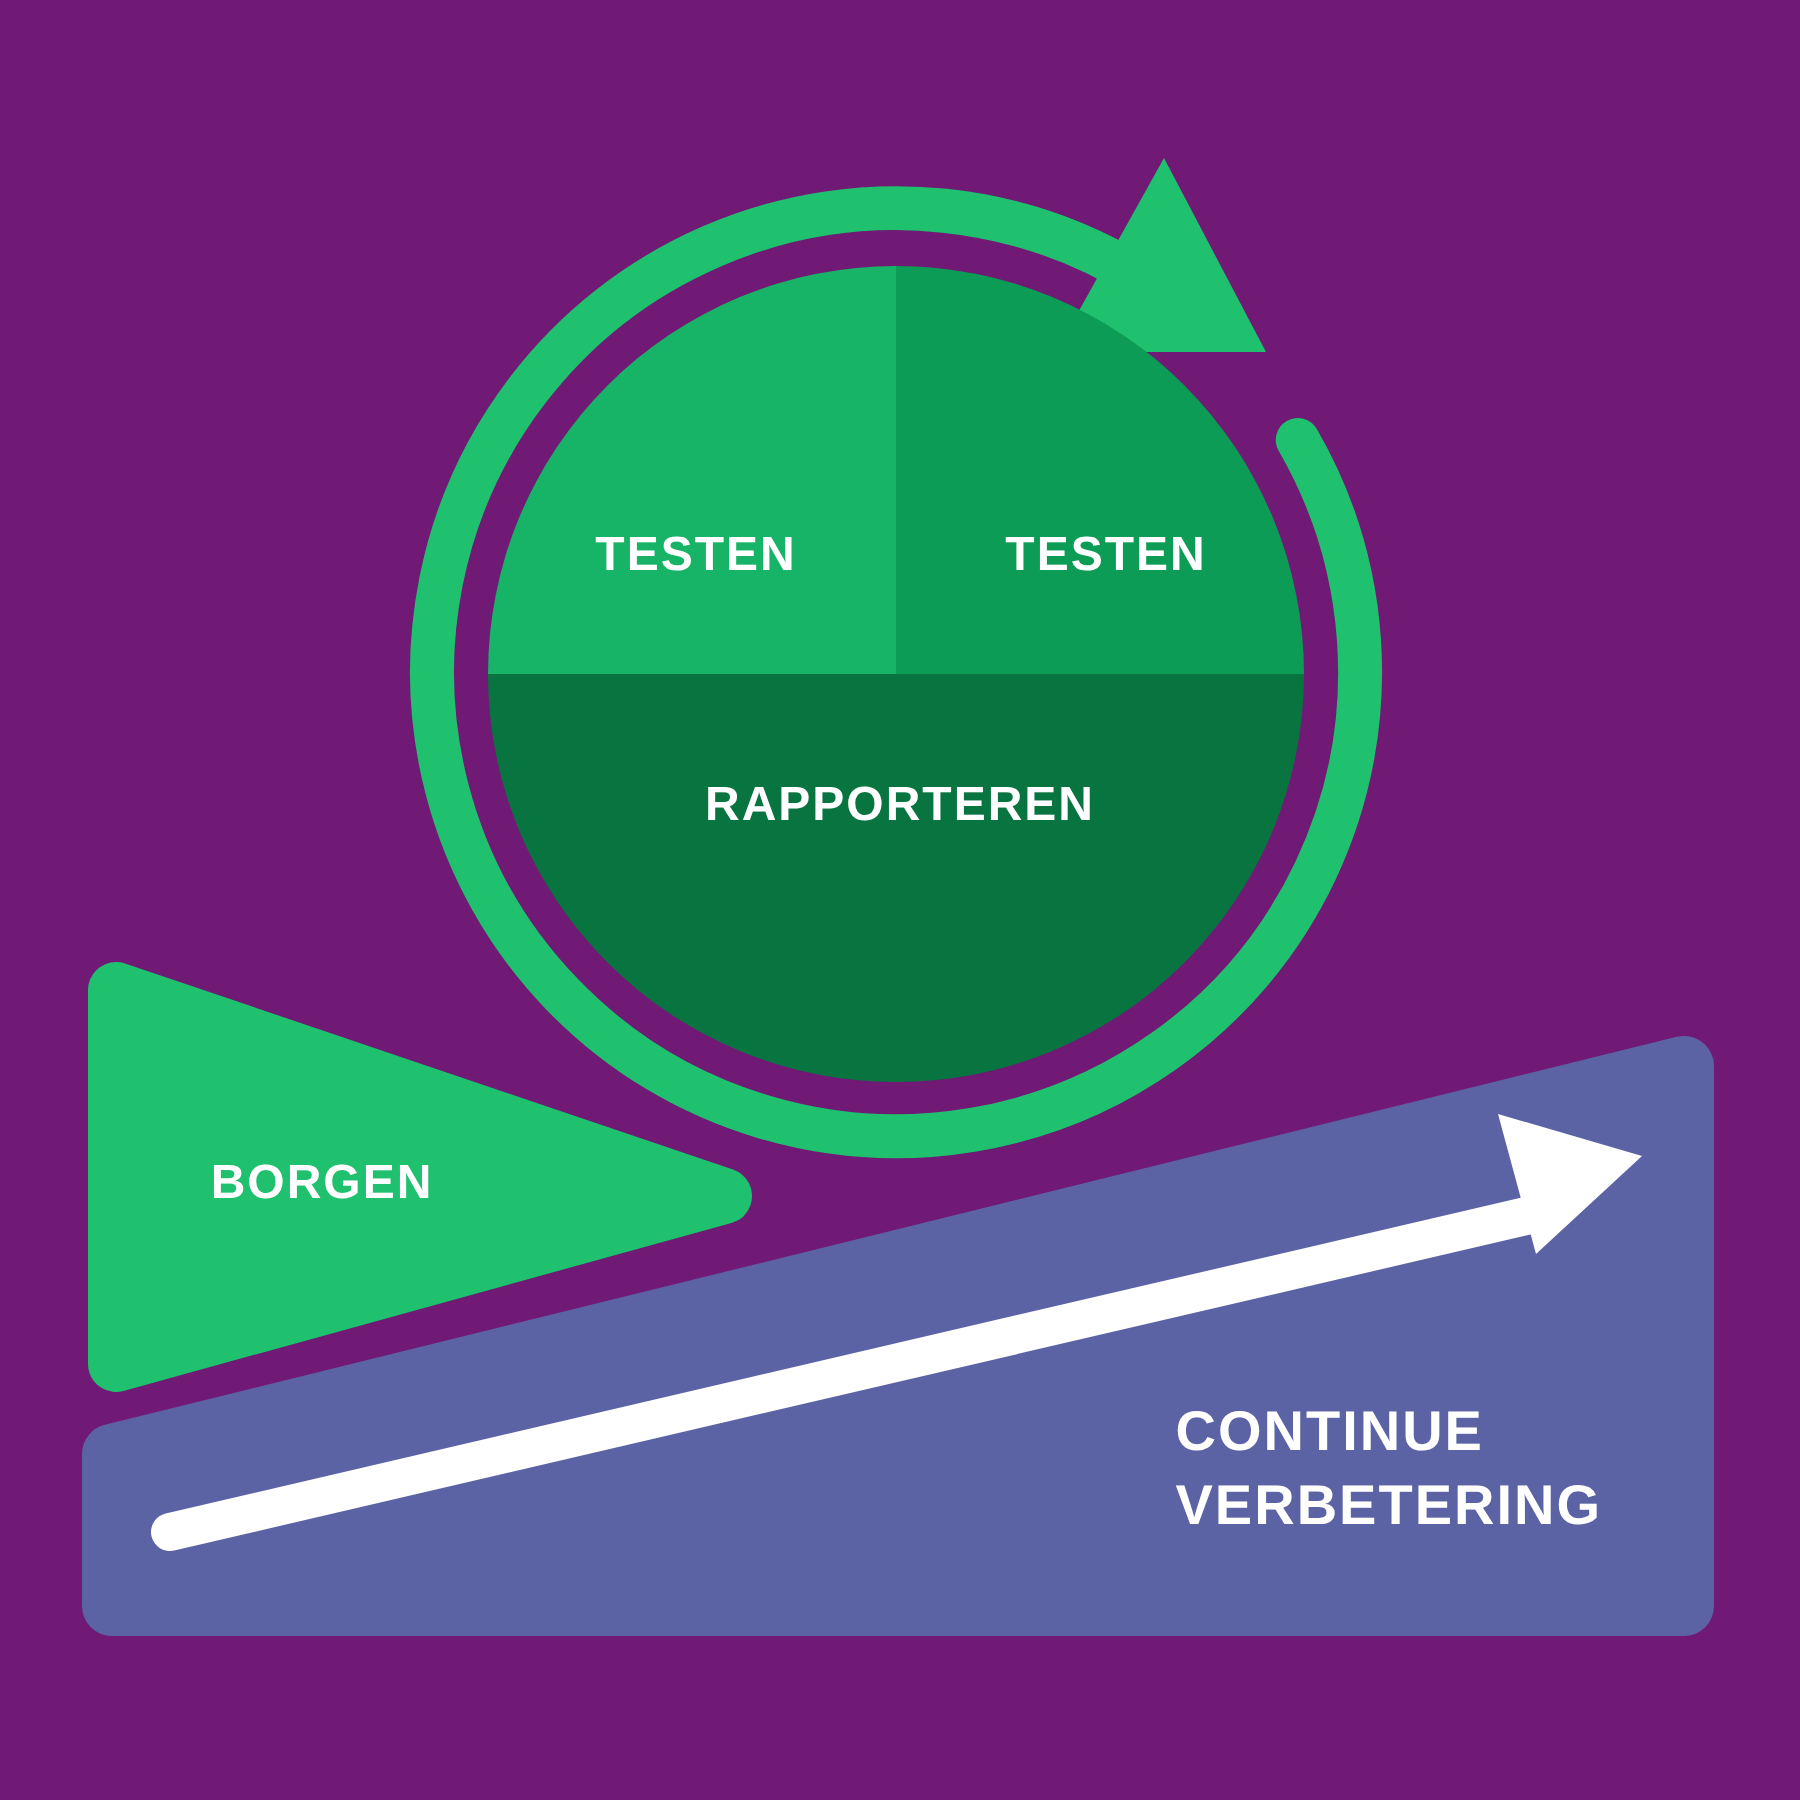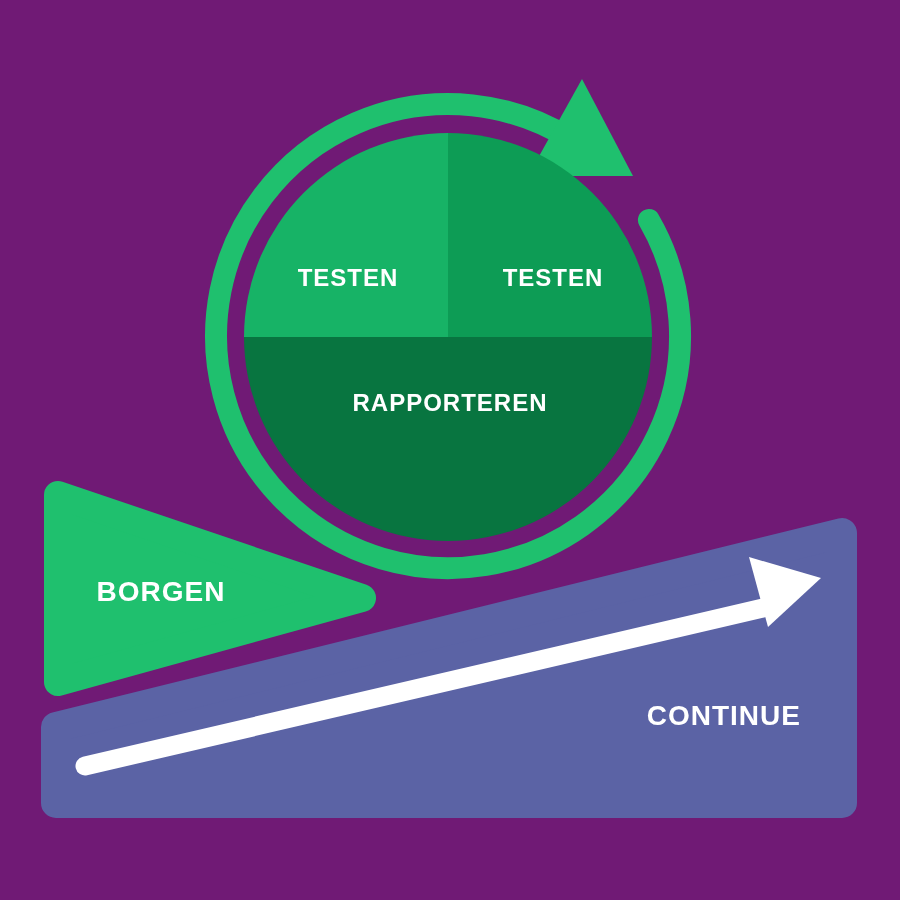--- a/index.html
+++ b/index.html
@@ -24,21 +24,21 @@
     position: absolute;
     transform: translate(-50%, -50%);
     color: #fff;
     font-weight: bold;
     font-size: 24px;
     letter-spacing: 1px;
     white-space: nowrap;
     user-select: none;
   }
   .label-borgen {
-    font-size: 28px;
+    font-size: 24px;
   }
   .ramp-label {
     position: absolute;
     right: 99px;
     top: 697px;
     text-align: left;
     color: #fff;
     font-weight: bold;
     font-size: 28px;
     letter-spacing: 1px;
@@ -75,15 +75,16 @@
   <div class="label" style="left:348px; top:278px;">TESTEN</div>
 
   <div class="label" style="left:553px; top:278px;">TESTEN</div>
 
   <div class="label" style="left:450px; top:403px;">RAPPORTEREN</div>
 
   <div class="label label-borgen" style="left:161px; top:592px;">BORGEN</div>
 
   <div class="ramp-label">
     <div>CONTINUE</div>
+    <div>VERBETERING</div>
   </div>
 
 </div>
 
 </body></html>

